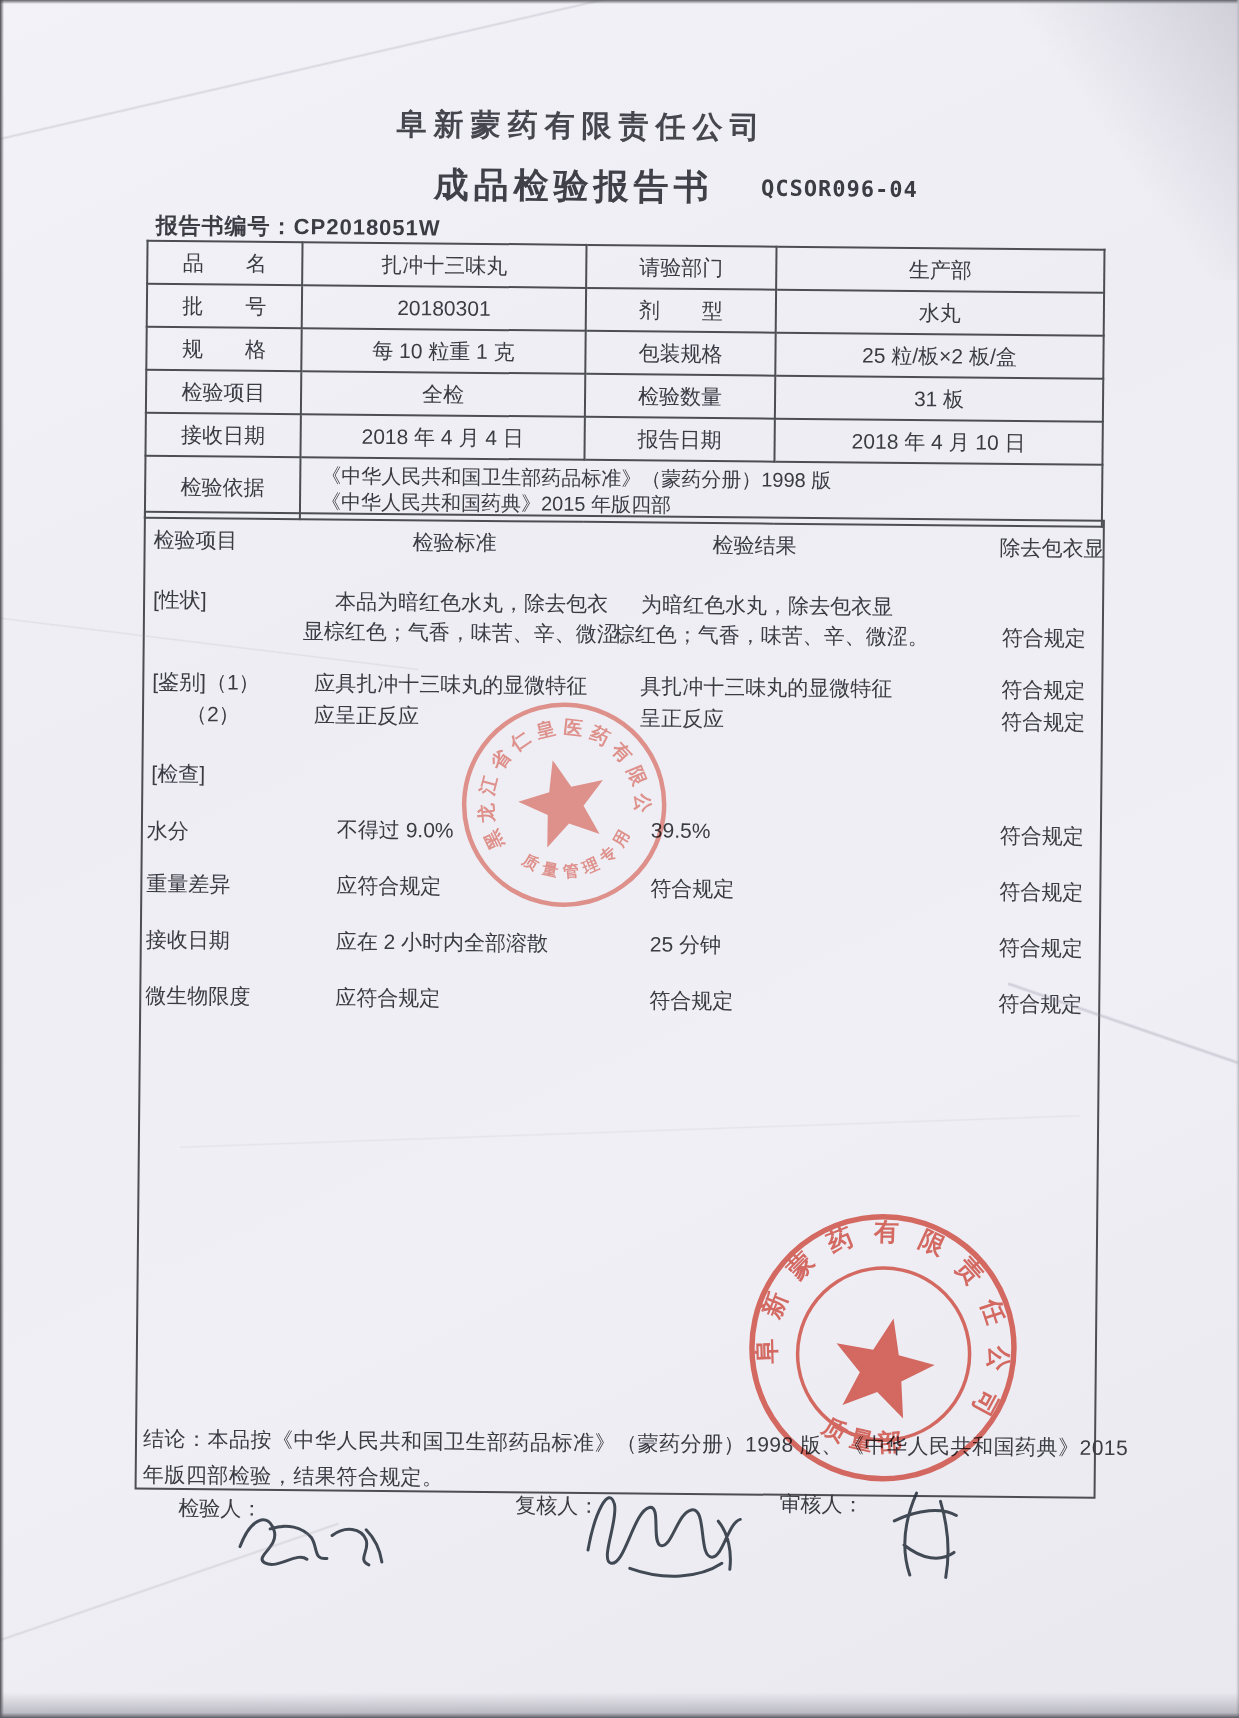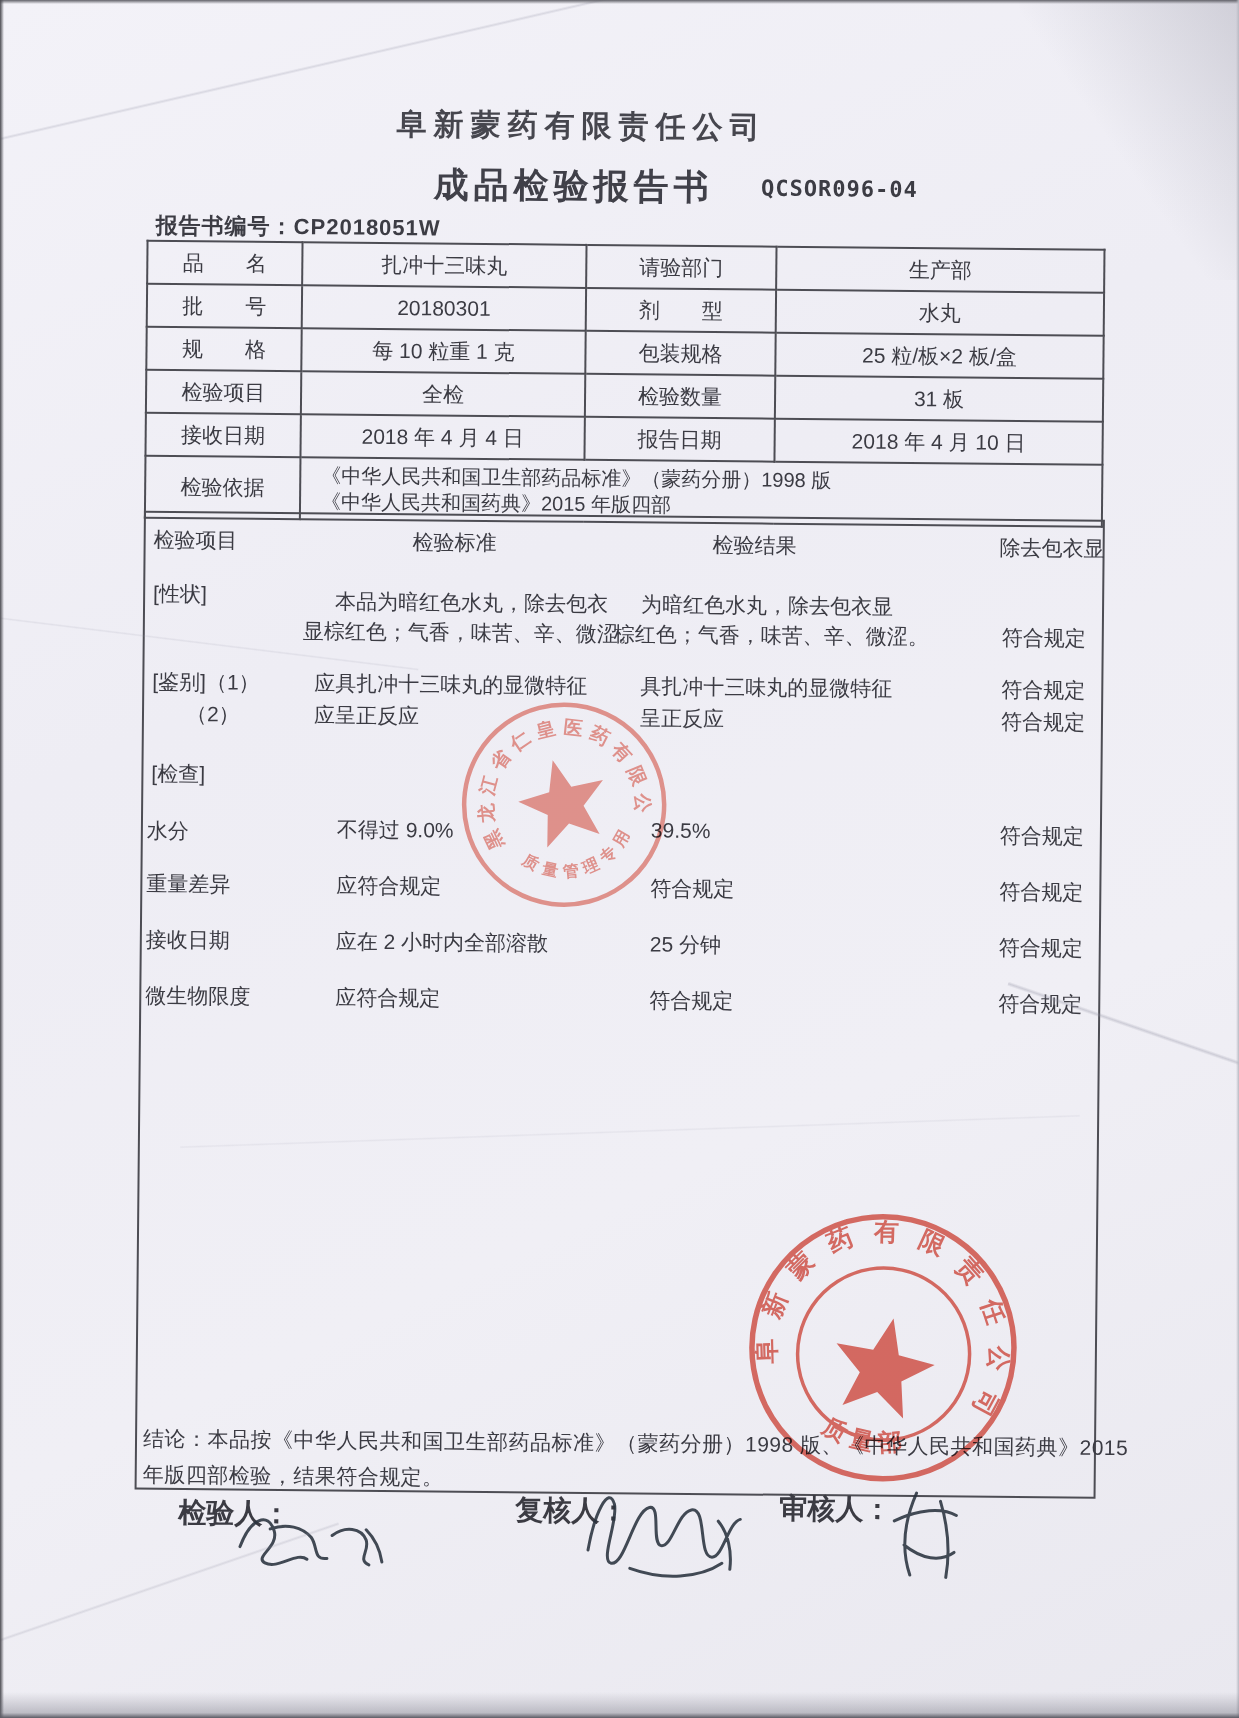--- a/index.html
+++ b/index.html
@@ -36,21 +36,21 @@
   table.info td{border:2px solid #4d4d54;font-size:21px;text-align:center;padding:0;height:41px;color:#3b3b43;}
   table.info .basis-cell{text-align:left;padding:4px 0 4px 20px;line-height:26px;font-size:20px;}
   table.info .basis-label{height:56px;}
 
   .rtable{position:absolute;top:515px;left:146px;width:957px;height:975px;border:2px solid #4d4d54;}
   .rt{position:absolute;font-size:21px;color:#3b3b43;white-space:nowrap;}
   .hdr{font-size:21px;color:#3b3b43;}
 
   .concl-line{position:absolute;font-size:21px;color:#3b3b43;white-space:nowrap;letter-spacing:.5px;}
 
-  .sig-label{position:absolute;font-size:28px;color:#3b3b43;white-space:nowrap;font-weight:bold;}
+  .sig-label{position:absolute;font-size:21px;color:#3b3b43;white-space:nowrap;}
   .sig{position:absolute;}
   .sig path{fill:none;stroke:#29323e;stroke-width:3;stroke-linecap:round;stroke-linejoin:round;opacity:.88;}
 
   .stamp{position:absolute;mix-blend-mode:multiply;pointer-events:none;}
   .stamp text{font-family:"Liberation Sans","DejaVu Sans",sans-serif;font-weight:700;}
 </style>
 </head>
 <body>
 
 <div class="page">
@@ -111,21 +111,21 @@
     </tbody>
       </table>
 
     <div class="rtable">
 
       <div class="rt hdr" style="top:13px;left:8px">检验项目</div>
       <div class="rt hdr" style="top:13px;left:219px;width:180px;text-align:center">检验标准</div>
       <div class="rt hdr" style="top:13px;left:519px;width:180px;text-align:center">检验结果</div>
       <div class="rt hdr" style="top:13px;left:854px">除去包衣显</div>
 
-      <div class="rt" style="top:67px;left:8px">[性状]</div>
+      <div class="rt" style="top:73px;left:8px">[性状]</div>
       <div class="rt" style="top:73px;left:190px">本品为暗红色水丸，除去包衣</div>
       <div class="rt" style="top:103px;left:158px">显棕红色；气香，味苦、辛、微涩。</div>
       <div class="rt" style="top:73px;left:496px">为暗红色水丸，除去包衣显</div>
       <div class="rt" style="top:103px;left:469px">棕红色；气香，味苦、辛、微涩。</div>
       <div class="rt" style="top:103px;left:857px">符合规定</div>
 
       <div class="rt" style="top:155px;left:8px">[鉴别]（1）</div>
       <div class="rt" style="top:155px;left:170px">应具扎冲十三味丸的显微特征</div>
       <div class="rt" style="top:155px;left:496px">具扎冲十三味丸的显微特征</div>
       <div class="rt" style="top:155px;left:857px">符合规定</div>

